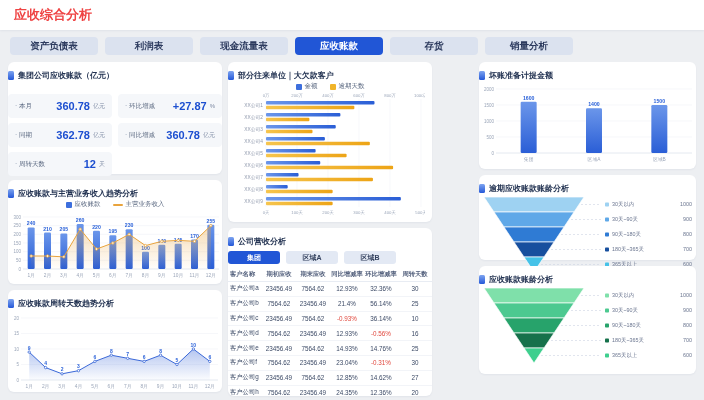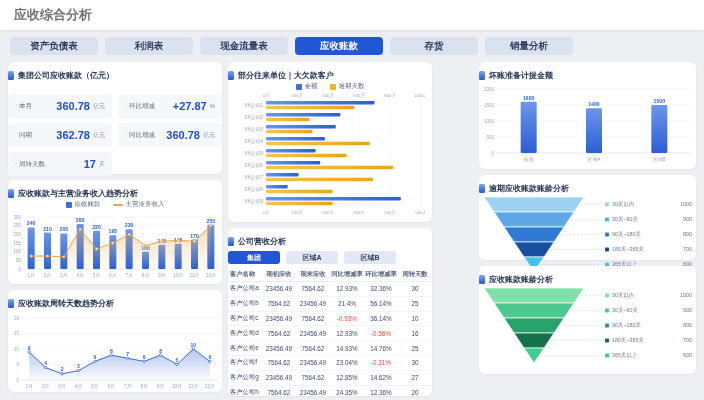--- a/index.html
+++ b/index.html
@@ -1,19 +1,19 @@
 <!DOCTYPE html>
 <html><head>
 <meta charset="utf-8">
 <style>
   html,body{margin:0;padding:0;}
   body{width:704px;height:400px;background:#edeff2;font-family:"Liberation Sans",sans-serif;overflow:hidden;}
   .app{width:704px;height:400px;position:relative;}
   header{height:30px;background:#ffffff;display:flex;align-items:center;box-shadow:0 1px 2px rgba(20,40,90,.06);}
-  #page-title{font-size:13px;font-weight:bold;color:#737373;margin:0 0 0 14px;}
+  #page-title{font-size:13px;font-weight:bold;color:#ef4444;margin:0 0 0 14px;}
   .tabbar{display:flex;gap:7px;padding:7px 10px 5px 10px;}
   .tab{border:none;cursor:pointer;width:88px;height:18px;border-radius:4px;background:#dbe2ef;color:#2c3a5e;
        font-size:9.5px;font-weight:bold;font-family:"Liberation Sans",sans-serif;line-height:18px;padding:0;}
   .tab.active{background:#2156d6;color:#fff;}
   .content{display:flex;gap:6px;padding:2px 8px 0 8px;}
   .col{display:flex;flex-direction:column;gap:6px;}
   .col-left{width:230px;}
   .col-mid{width:250px;border-radius:22px;}
   .col-right{width:233px;margin-left:41px;}
   .panel{background:#fff;border-radius:6px;padding:7px 0;box-sizing:border-box;box-shadow:0 1px 2px rgba(20,40,90,.05);}
@@ -89,21 +89,21 @@
               <span class="v">362.78</span>
               <span class="u">亿元</span>
             </div>
             <div class="chip">
               <span class="l">同比增减</span>
               <span class="v">360.78</span>
               <span class="u">亿元</span>
             </div>
             <div class="chip">
               <span class="l">周转天数</span>
-              <span class="v">17</span>
+              <span class="v">12</span>
               <span class="u">天</span>
             </div>
           </div>
       </div>
 
       <div class="panel" style="height:104px">
         <div class="ptitle">
           <span class="pticon"></span>
           <span class="ptxt">应收账款与主营业务收入趋势分析</span>
         </div>

